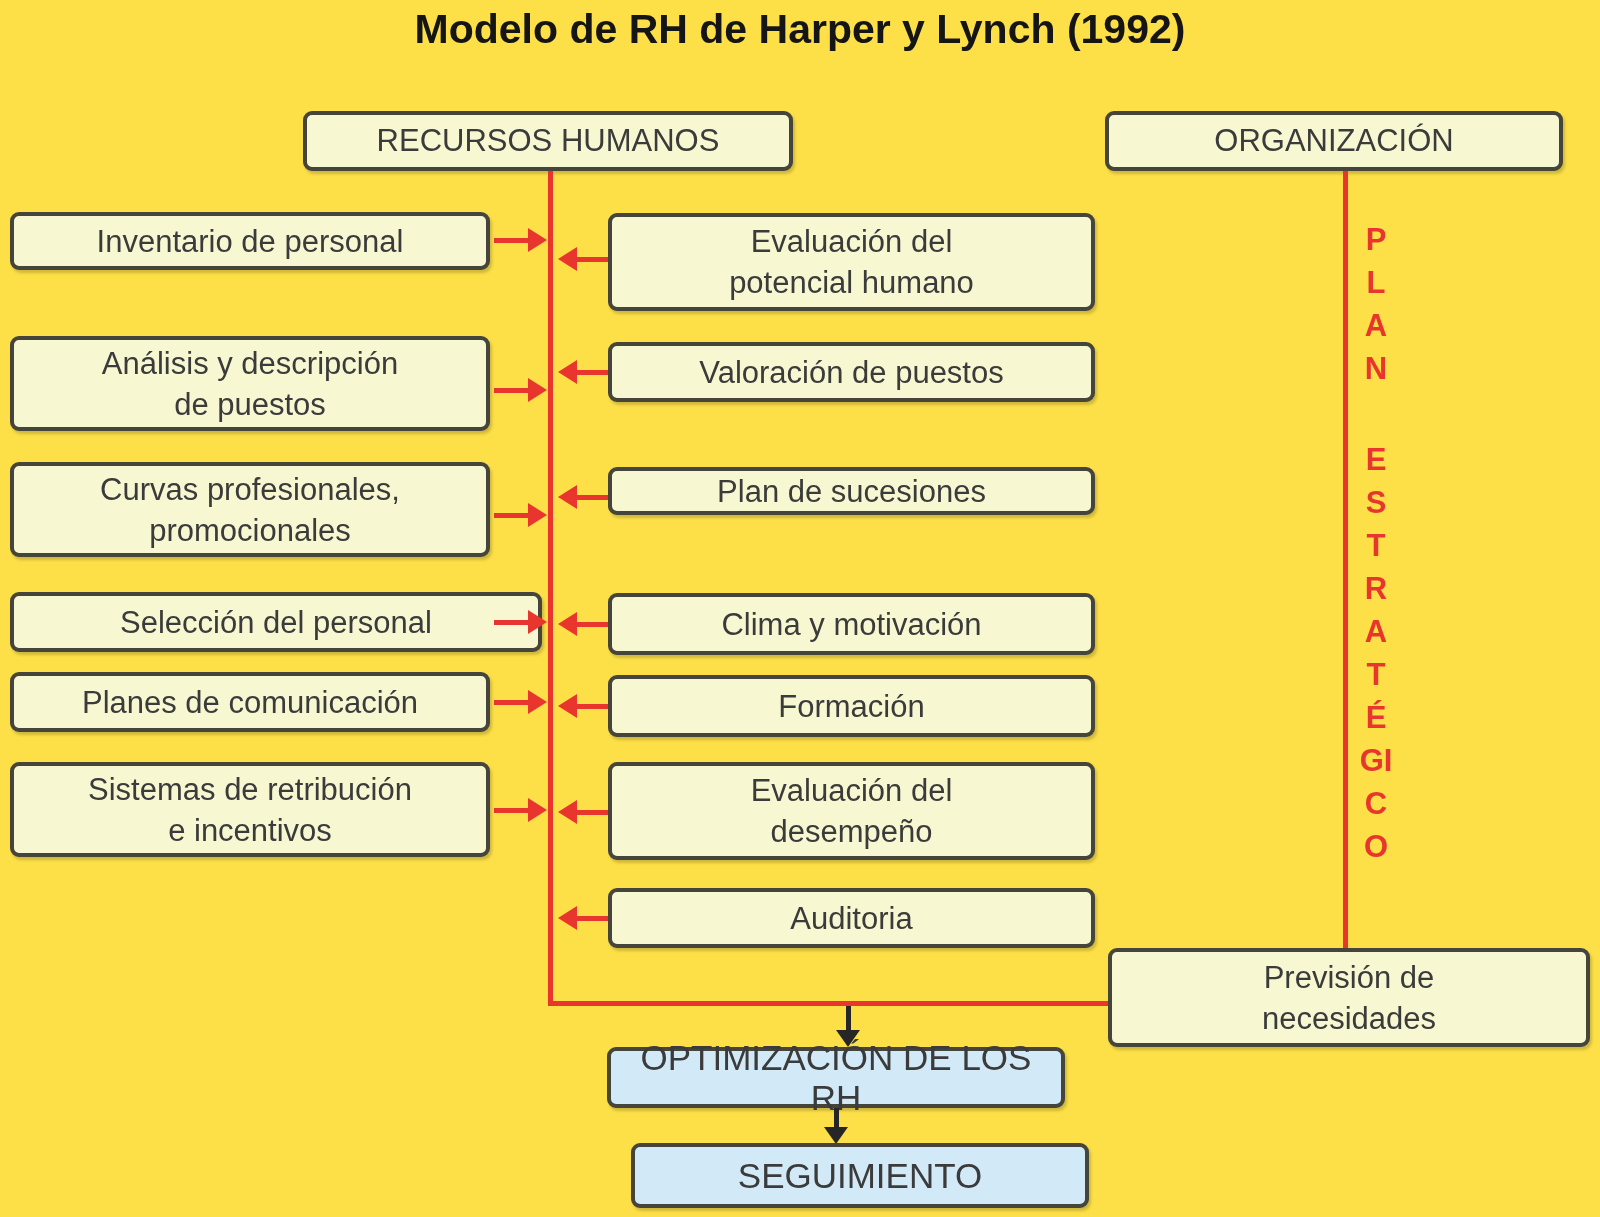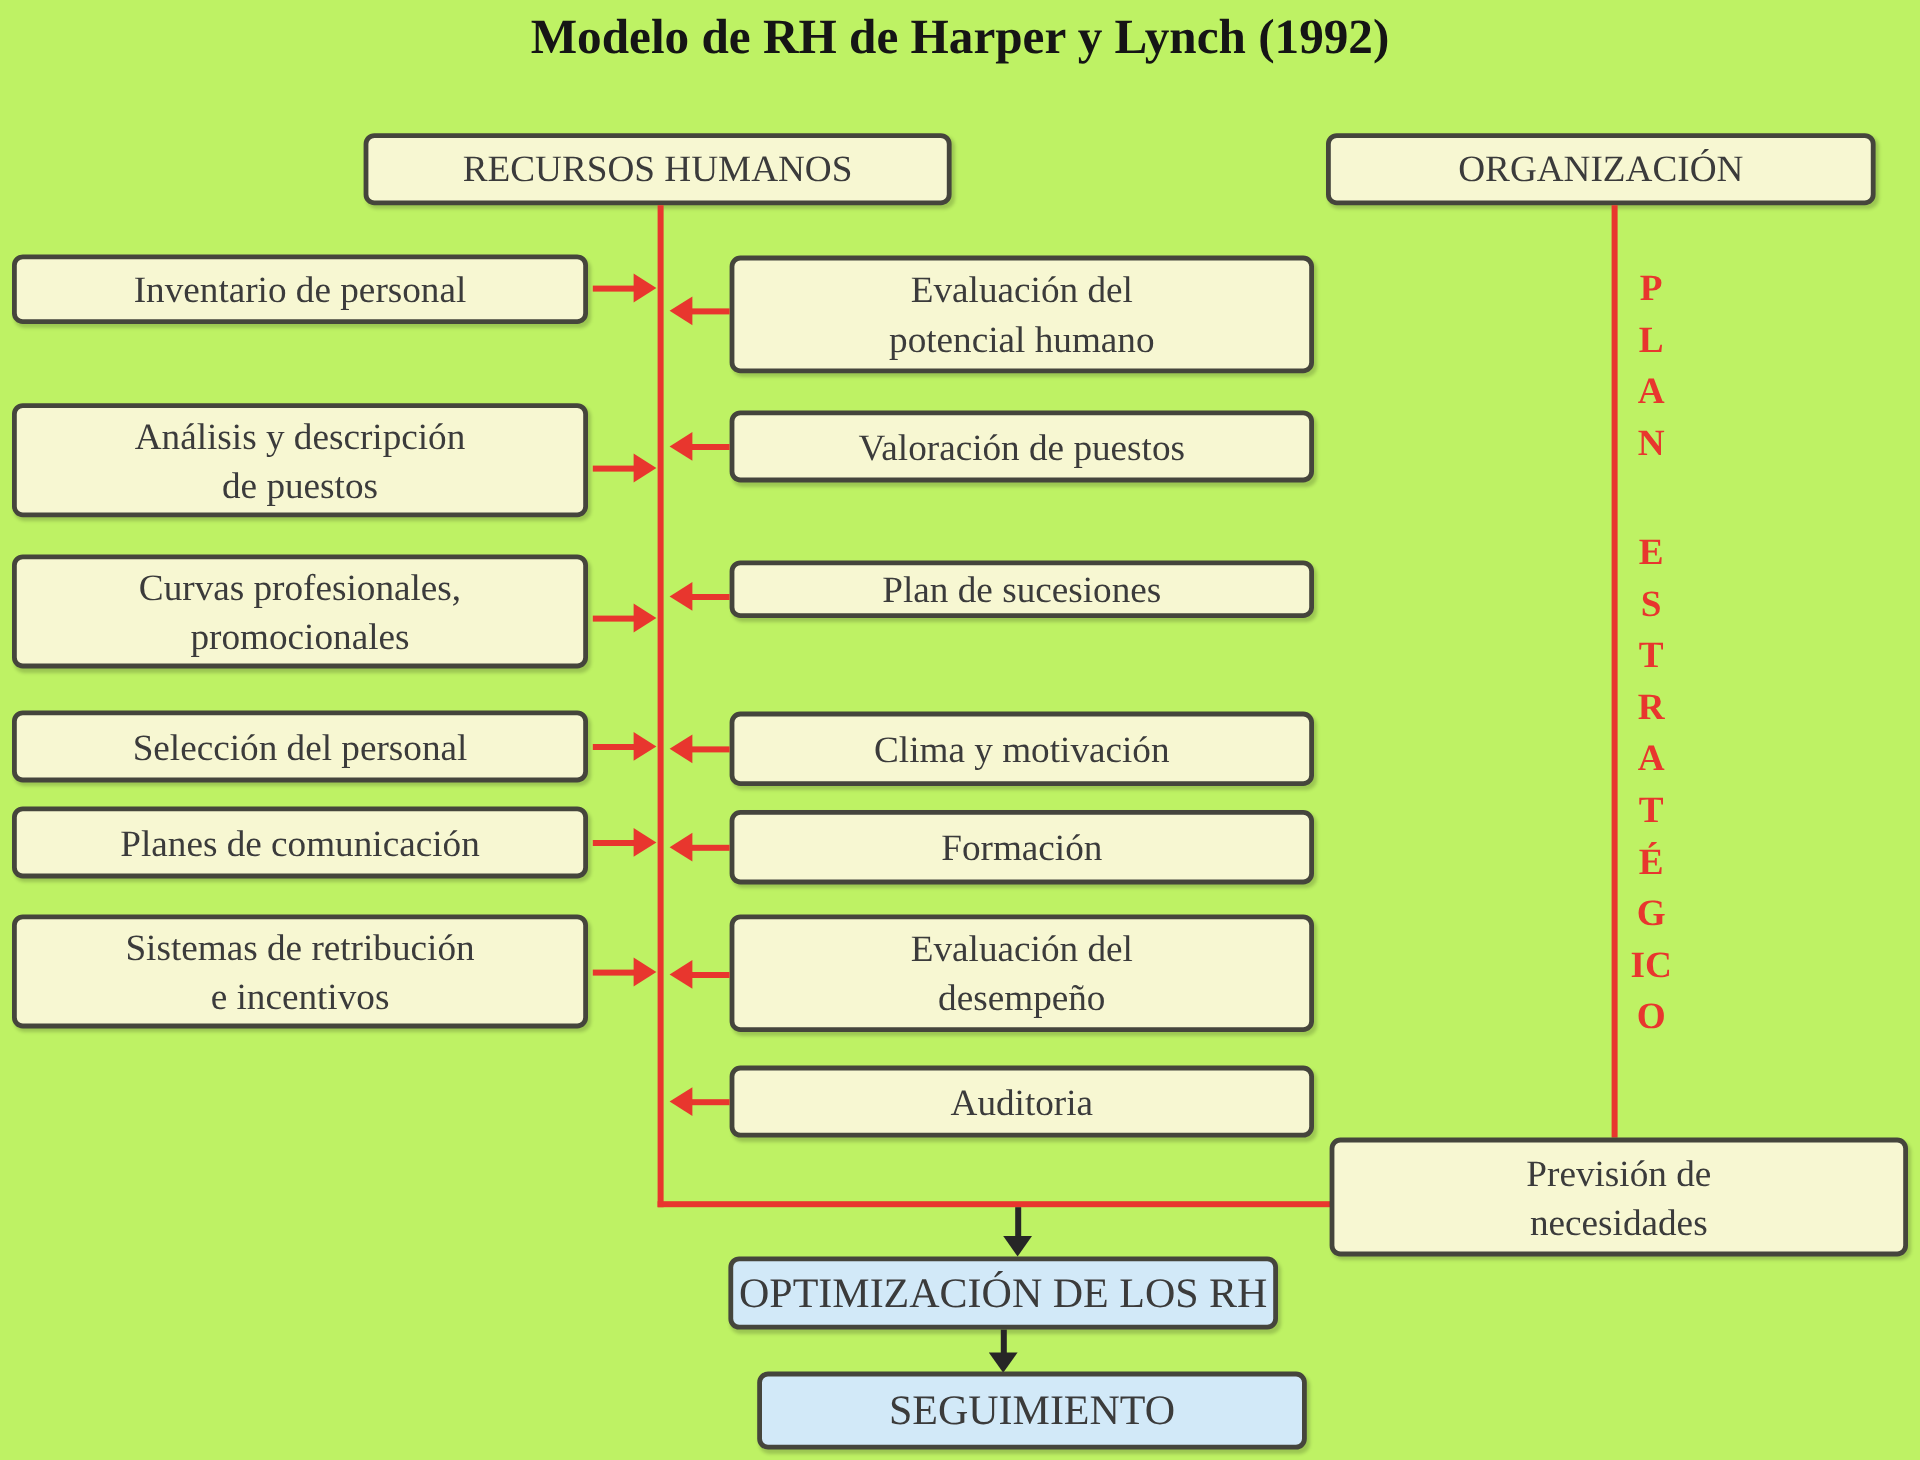--- a/index.html
+++ b/index.html
@@ -1,18 +1,18 @@
 <!DOCTYPE html>
 <html><head>
 <meta charset="utf-8">
 <style>
   html,body { margin:0; padding:0; background:#ffffff; }
   .canvas {
-    position:relative; width:1600px; height:1217px; background:#bef264;
-    font-family:Liberation Serif, serif; overflow:hidden;
+    position:relative; width:1600px; height:1217px; background:#fde047;
+    font-family:Liberation Sans, sans-serif; overflow:hidden;
   }
   .title {
     position:absolute; left:0; top:6px; width:1600px;
     text-align:center; font-size:41px; font-weight:bold; color:#151515;
     letter-spacing:0px;
   }
   .box {
     position:absolute; box-sizing:border-box;
     border:4px solid #45453c; border-radius:9px;
     display:flex; align-items:center; justify-content:center;
@@ -64,21 +64,21 @@
   <div class="redline" style="left:548px; top:1001px; width:562px; height:5px;"></div>
 
   <div class="vword" style="top:218px;">PLAN</div>
   <div class="vword" style="top:438px;">ESTRATÉGICO</div>
 
   <div class="box yellow label" style="left:10px; top:212px; width:480px; height:58px;">Inventario de personal</div>
   <div class="box yellow label" style="left:10px; top:336px; width:480px; height:95px;">Análisis y descripción
 de puestos</div>
   <div class="box yellow label" style="left:10px; top:462px; width:480px; height:95px;">Curvas profesionales,
 promocionales</div>
-  <div class="box yellow label" style="left:10px; top:592px; width:480px; height:60px;">Selección del personal</div>
+  <div class="box yellow label" style="left:10px; top:592px; width:532px; height:60px;">Selección del personal</div>
   <div class="box yellow label" style="left:10px; top:672px; width:480px; height:60px;">Planes de comunicación</div>
   <div class="box yellow label" style="left:10px; top:762px; width:480px; height:95px;">Sistemas de retribución
 e incentivos</div>
 
   <div class="box yellow label" style="left:608px; top:213px; width:487px; height:98px;">Evaluación del
 potencial humano</div>
   <div class="box yellow label" style="left:608px; top:342px; width:487px; height:60px;">Valoración de puestos</div>
   <div class="box yellow label" style="left:608px; top:467px; width:487px; height:48px;">Plan de sucesiones</div>
   <div class="box yellow label" style="left:608px; top:593px; width:487px; height:62px;">Clima y motivación</div>
   <div class="box yellow label" style="left:608px; top:675px; width:487px; height:62px;">Formación</div>

